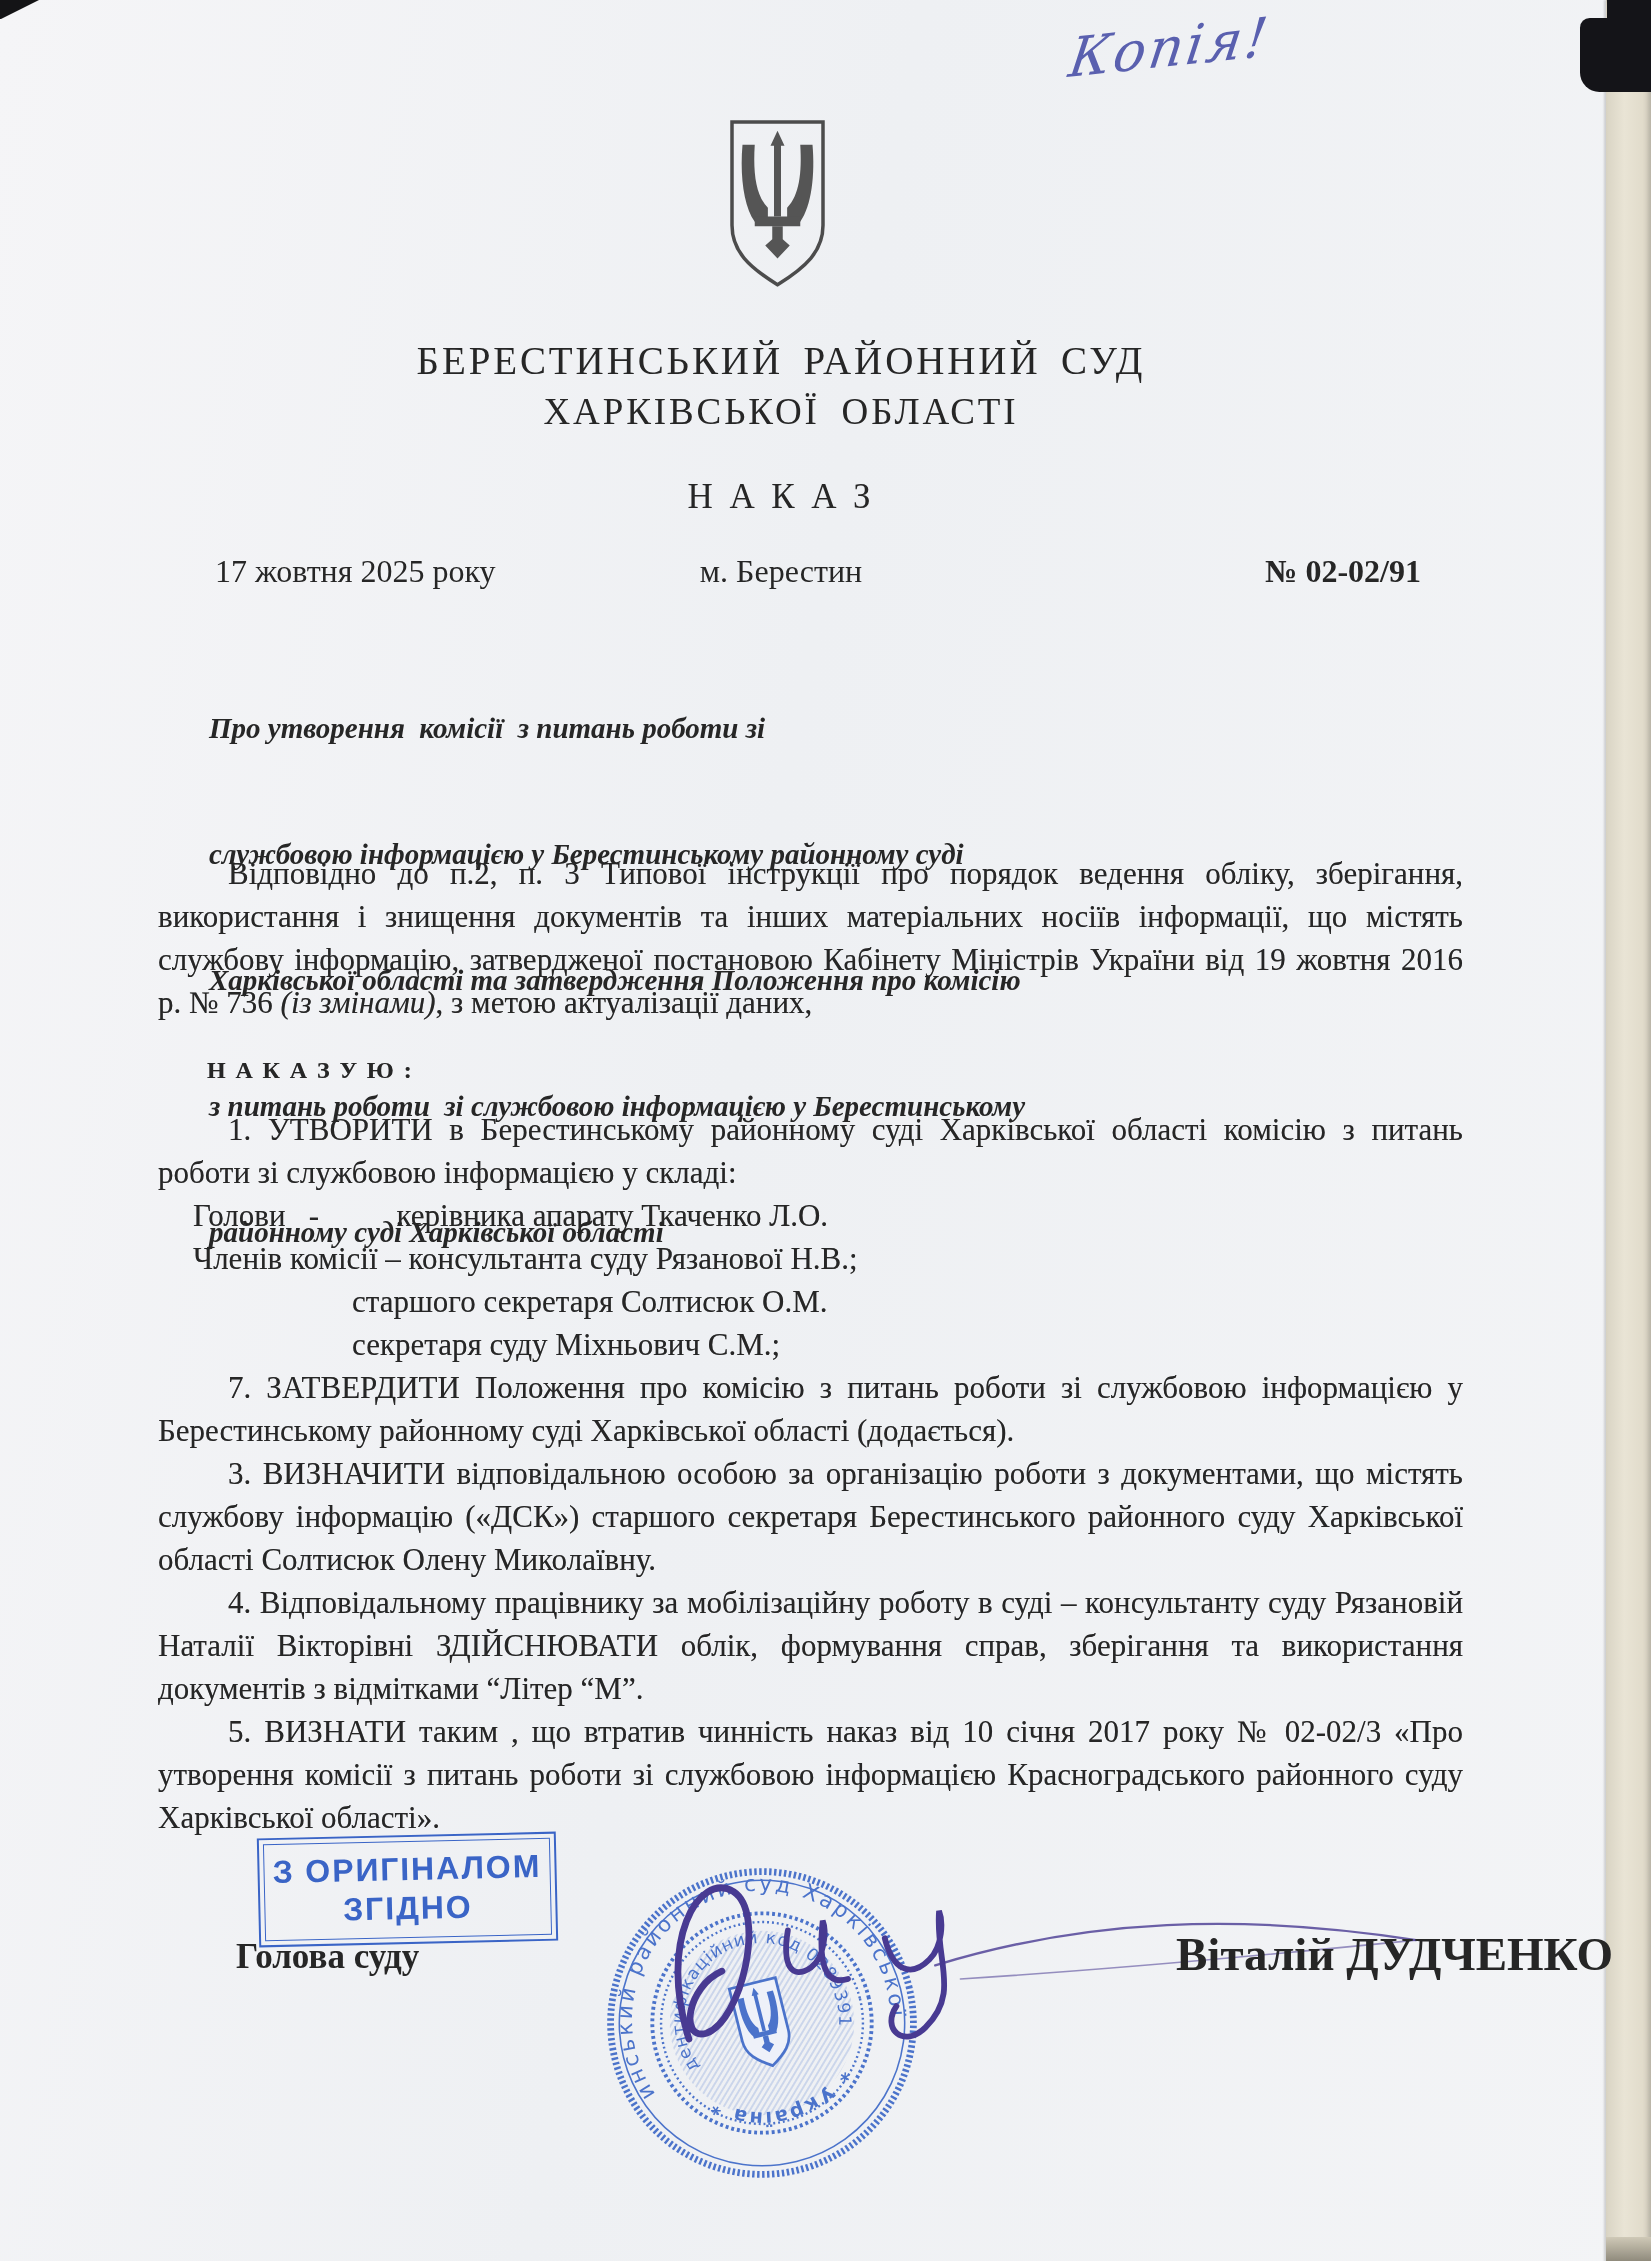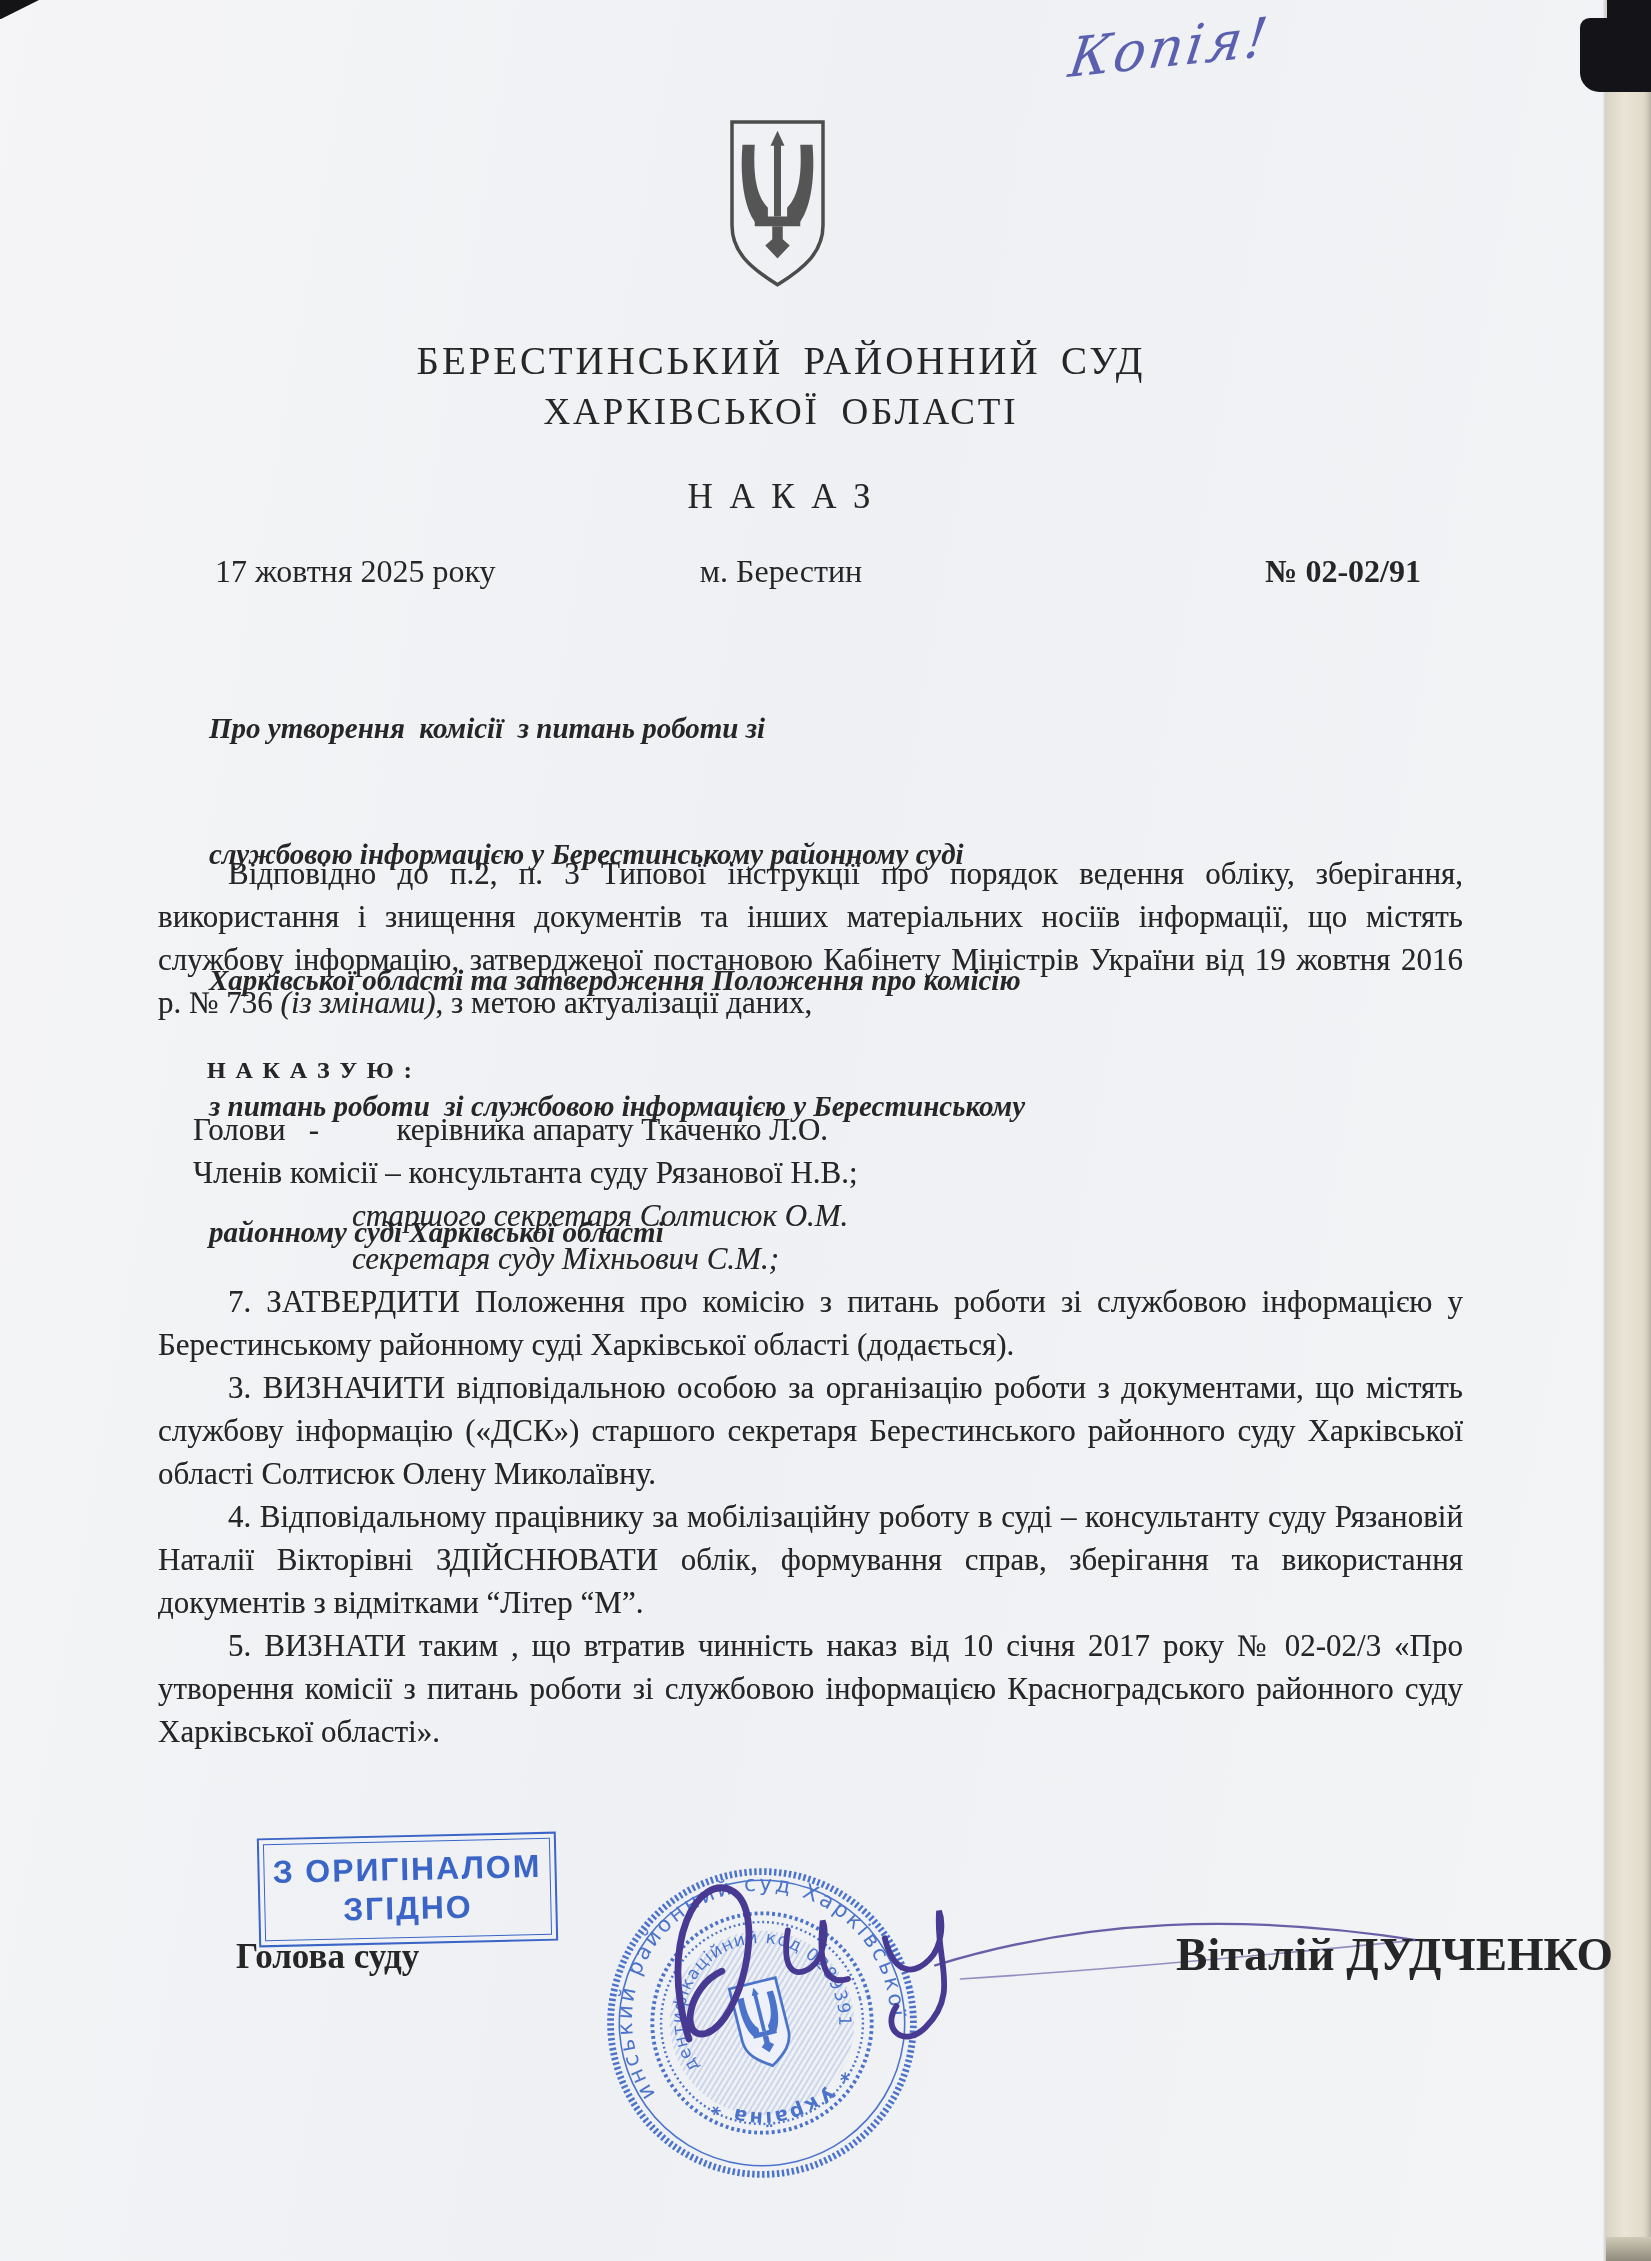--- a/index.html
+++ b/index.html
@@ -42,21 +42,21 @@
     font-weight:bold; font-style:italic; line-height:42px; white-space:pre; }
 
   
   .doc-body { position:absolute; left:158px; top:852px; width:1305px;
     font-size:31px; line-height:43px; text-align:justify;
     text-shadow:0 0 0.5px rgba(20,20,20,.4); }
   .para { margin:0; text-indent:70px; }
   .order-word { margin:25px 0 15.5px 0; text-indent:49px; font-weight:bold;
     font-size:24px; letter-spacing:1.9px; text-align:left; }
   .comp { margin:0; text-indent:0; text-align:left; white-space:pre-wrap; padding-left:35px; }
-  .comp.deep { padding-left:194px;font-style:italic; }
+  .comp.deep { padding-left:194px; }
 
   
   .stamp { position:absolute; left:258px; top:1835px; width:287px;
     border:2.9px solid #2b59c3; padding:3.9px; transform:rotate(-1.3deg);
     opacity:.92; background:rgba(255,255,255,0.05); }
   .stamp-inner { border:1.9px solid #2b59c3; text-align:center; padding:7.8px 5.8px 9.7px; }
   .stamp-line { font-family:"Liberation Sans", sans-serif; font-weight:bold;
     font-size:32px; color:#2b59c3; letter-spacing:1.9px; line-height:39px; }
   .signer-title { position:absolute; left:236px; top:1937px; font-size:35px; font-weight:bold; }
   .signer-name { position:absolute; left:1176px; top:1927px; font-size:47px; font-weight:bold; }
@@ -103,20 +103,21 @@
     <div>Про утворення  комісії  з питань роботи зі</div>
     <div>службовою інформацією у Берестинському районному суді</div>
     <div>Харківської області та затвердження Положення про комісію</div>
     <div>з питань роботи  зі службовою інформацією у Берестинському</div>
     <div>районному суді Харківської області</div>
   </div>
 
   <div class="doc-body">
     <p class="para"><span>Відповідно до п.2, п. 3 Типової інструкції про порядок ведення обліку, зберігання, використання і знищення документів та інших матеріальних носіїв інформації, що містять службову інформацію, затвердженої постановою Кабінету Міністрів України від 19 жовтня 2016 р. № 736 </span><i>(із змінами)</i><span>, з метою актуалізації даних,</span></p>
     <p class="order-word">Н А К А З У Ю :</p>
+    <p class="para">1. УТВОРИТИ в Берестинському районному суді Харківської області   комісію з питань роботи зі службовою інформацією у складі:</p>
     <p class="comp">Голови   -          керівника апарату Ткаченко Л.О.</p>
     <p class="comp">Членів комісії – консультанта суду Рязанової Н.В.;</p>
     <p class="comp deep">старшого секретаря Солтисюк О.М.</p>
     <p class="comp deep">секретаря суду Міхньович С.М.;</p>
     <p class="para">7. ЗАТВЕРДИТИ Положення про комісію з питань роботи зі службовою інформацією у Берестинському районному суді Харківської області (додається).</p>
     <p class="para">3. ВИЗНАЧИТИ відповідальною особою за організацію роботи з документами, що містять службову інформацію («ДСК») старшого секретаря Берестинського районного суду Харківської області Солтисюк Олену Миколаївну.</p>
     <p class="para">4. Відповідальному працівнику за мобілізаційну роботу в суді – консультанту суду Рязановій Наталії Вікторівні ЗДІЙСНЮВАТИ облік, формування справ, зберігання та використання документів з відмітками “Літер “М”.</p>
     <p class="para">5. ВИЗНАТИ таким , що втратив чинність наказ від 10 січня 2017 року № 02-02/3 «Про утворення комісії з питань роботи зі службовою інформацією  Красноградського районного суду Харківської області».</p>
   </div>
 

